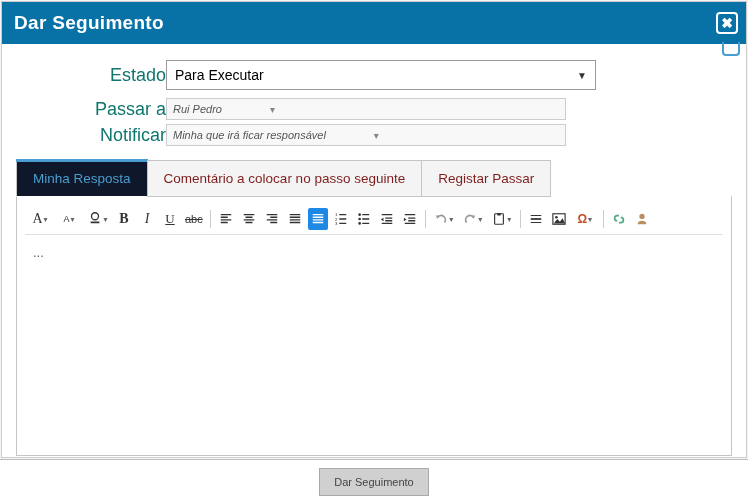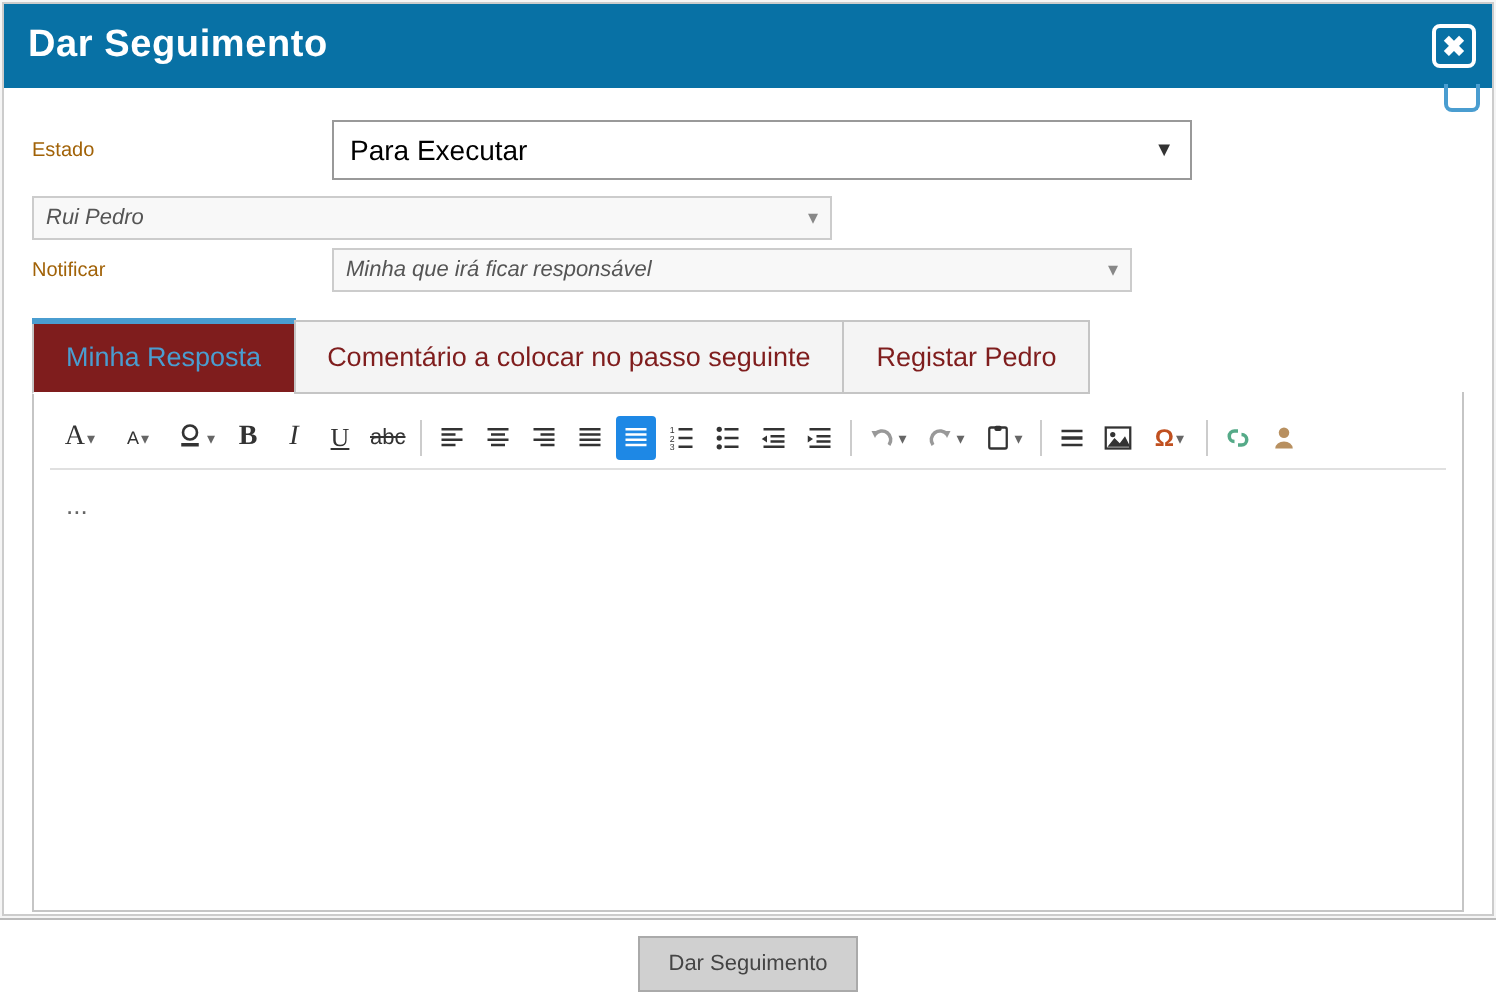--- a/index.html
+++ b/index.html
@@ -60,23 +60,24 @@
   .body {
     padding: 16px 14px 10px 14px;
   }
   .row {
     display: flex;
     align-items: center;
     margin-bottom: 8px;
   }
   .label {
     width: 150px;
-    font-size: 10px;
-    color: #a16207;
+    font-size: 18px;
+    color: #0f766e;
     font-family: "Trebuchet MS", Arial, sans-serif;
+    text-align: right;
   }
   .select-big {
     flex: 1;
     max-width: 430px;
     height: 30px;
     border: 1px solid #999;
     padding: 0 8px;
     font-size: 14px;
     display: flex;
     align-items: center;
@@ -88,23 +89,24 @@
     flex: 1;
     max-width: 400px;
     height: 22px;
     border: 1px solid #ccc;
     background: #f8f8f8;
     padding: 0 6px;
     font-size: 11px;
     color: #555;
     display: flex;
     align-items: center;
-    justify-content: space-between;
+    justify-content: flex-start;
     cursor: pointer;
     font-style: italic;
+    gap: 48px;
   }
   .caret-down {
     font-size: 10px;
     font-style: normal;
     color: #333;
   }
   .caret-down.small { color: #888; }
   .tabs {
     display: flex;
     margin-top: 14px;
@@ -114,21 +116,21 @@
     border: 1px solid #c5c5c5;
     background: #f4f4f4;
     font-size: 13.5px;
     color: #7f1d1d;
     cursor: pointer;
     font-family: "Trebuchet MS", Arial, sans-serif;
     position: relative;
     margin-right: -1px;
   }
   .tab.active {
-    background: #7f1d1d;
+    background: #0f172a;
     color: #4a9dd0;
     border-bottom-color: #fff;
   }
   .tab.active::before {
     content: "";
     position: absolute;
     top: -2px;
     left: -1px;
     right: -1px;
     height: 3px;
@@ -222,20 +224,21 @@
 
     <div class="row">
       <div class="label">Estado</div>
       <div class="select-big">
         <span>Para Executar</span>
         <span class="caret-down">▼</span>
       </div>
     </div>
 
     <div class="row" style="margin-bottom:4px;">
+      <div class="label">Passar a</div>
       <div class="select-small">
         <span>Rui Pedro</span>
         <span class="caret-down small">▾</span>
       </div>
     </div>
 
     <div class="row">
       <div class="label">Notificar</div>
       <div class="select-small">
         <span>Minha que irá ficar responsável</span>
@@ -244,21 +247,21 @@
     </div>
 
     <div class="tabs">
       <div class="tab active">
         <span>Minha Resposta</span>
       </div>
       <div class="tab">
         <span>Comentário a colocar no passo seguinte</span>
       </div>
       <div class="tab">
-        <span>Registar Pedro</span>
+        <span>Registar Passar</span>
       </div>
     </div>
 
     <div class="tabpanel">
       <div class="toolbar">
 
         <div class="tb-btn tb-drop">
           <span style="font-family:serif;font-size:14px;">A</span>
         </div>
         <div class="tb-btn tb-drop">

